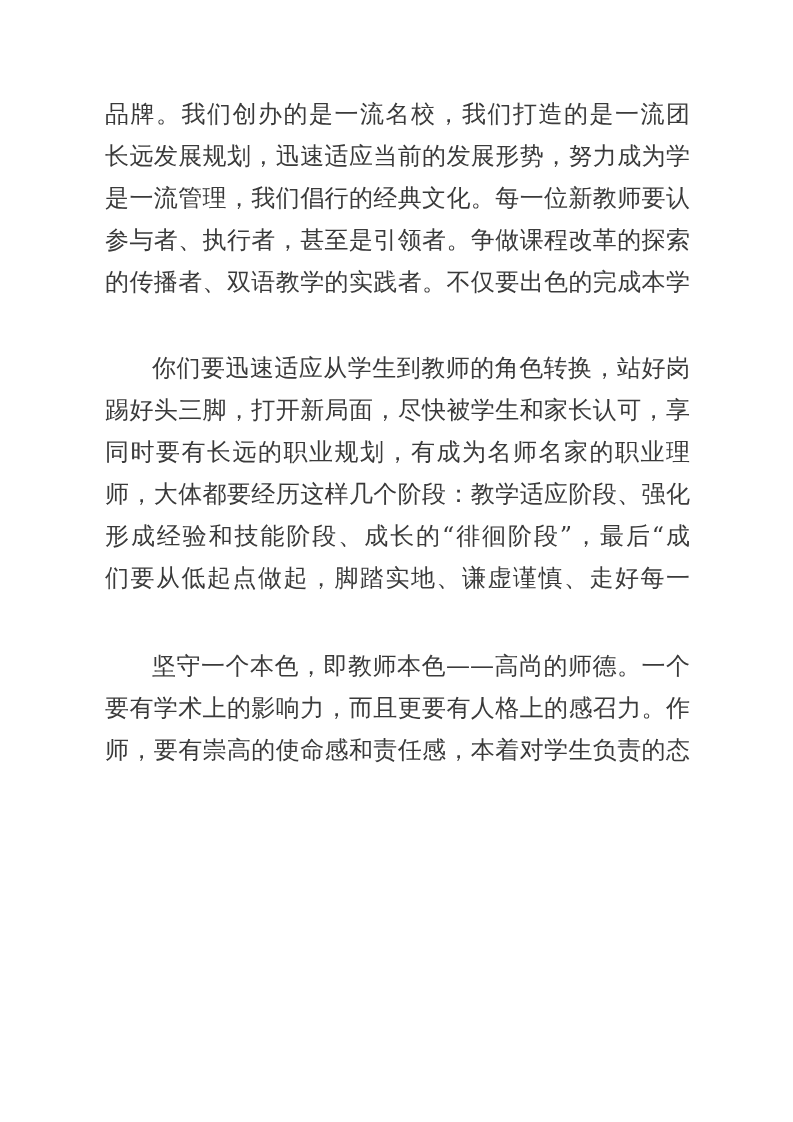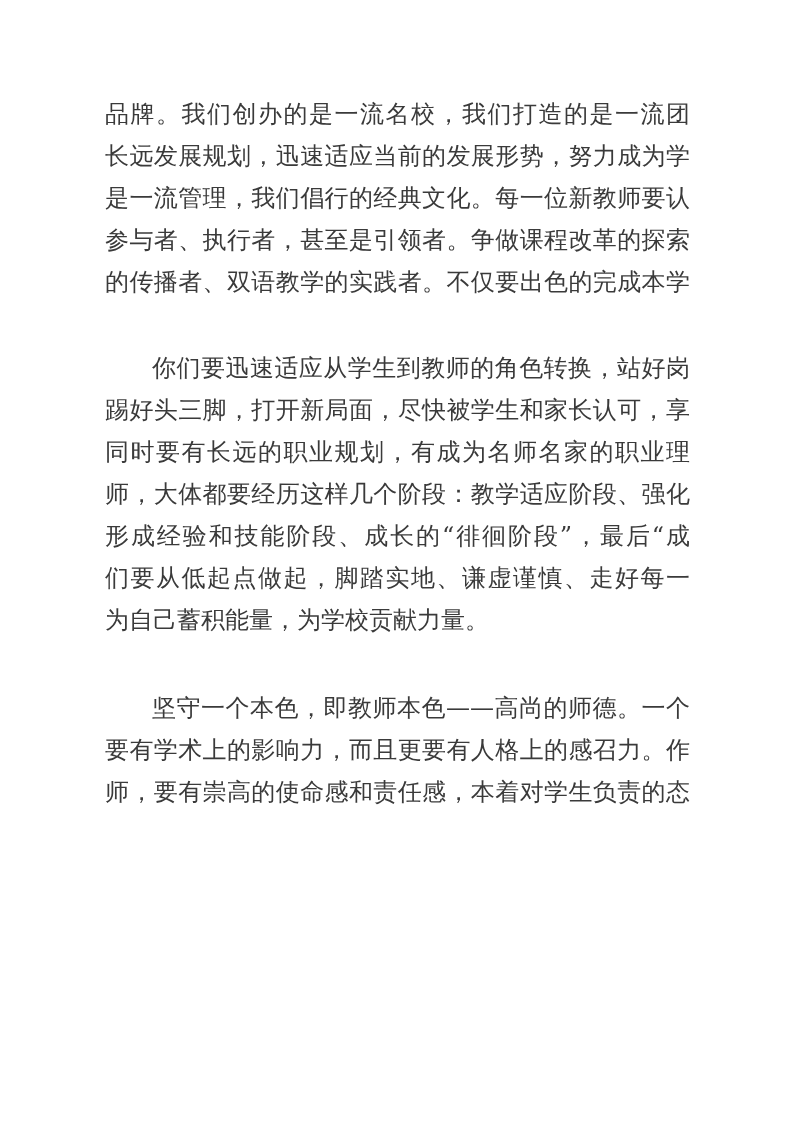--- a/index.html
+++ b/index.html
@@ -57,21 +57,20 @@
     </div>
 
 
     <div class="para p2">
       <div class="line just indent">你们要迅速适应从学生到教师的角色转换，站好岗位，调整心态，</div>
       <div class="line just">踢好头三脚，打开新局面，尽快被学生和家长认可，享受教育的快乐。</div>
       <div class="line just">同时要有长远的职业规划，有成为名师名家的职业理想。一个成名教</div>
       <div class="line just">师，大体都要经历这样几个阶段：教学适应阶段、强化基本功阶段、</div>
       <div class="line just">形成经验和技能阶段、成长的“徘徊阶段”，最后“成名、成家”。你</div>
       <div class="line just">们要从低起点做起，脚踏实地、谦虚谨慎、走好每一步，做好每一事，</div>
-      <div class="line last">为自己蓄积能量，为学校贡献力量。</div>
     </div>
 
 
     <div class="para p3">
       <div class="line just indent">坚守一个本色，即教师本色——高尚的师德。一个好教师，不仅</div>
       <div class="line just">要有学术上的影响力，而且更要有人格上的感召力。作为一名人民教</div>
       <div class="line just">师，要有崇高的使命感和责任感，本着对学生负责的态度去工作，始</div>
     </div>
 
   </div>

